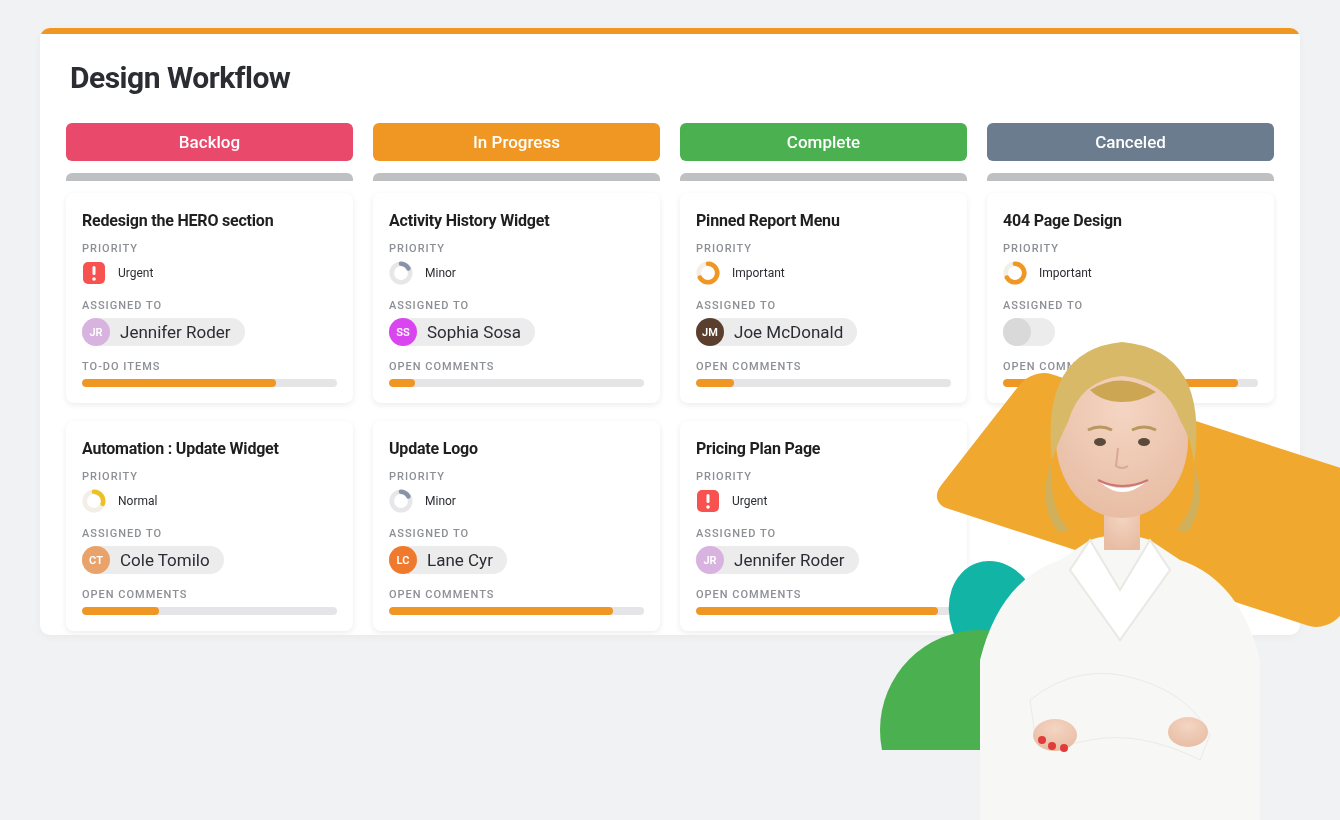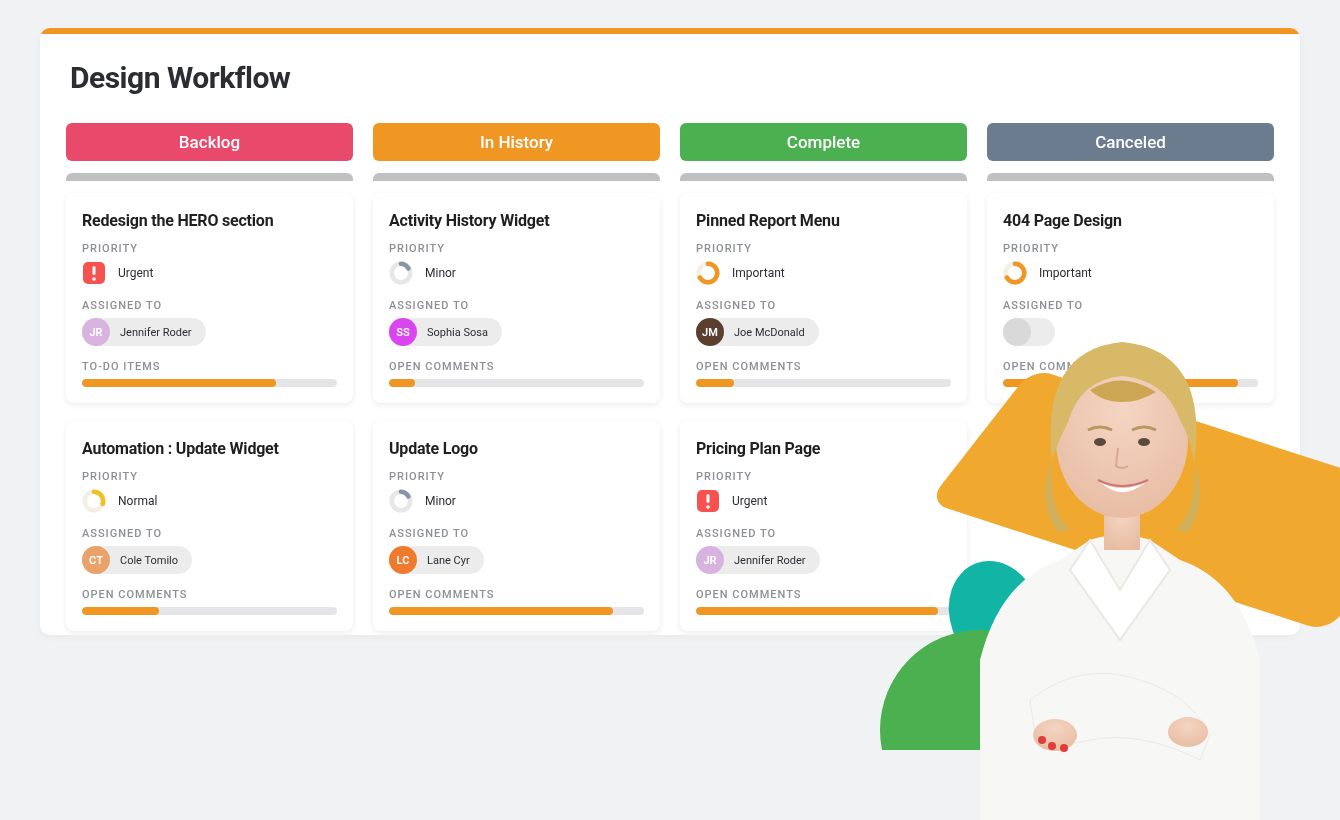--- a/index.html
+++ b/index.html
@@ -112,21 +112,21 @@
     margin-right: 10px;
     display: flex;
     align-items: center;
     justify-content: center;
     font-size: 11px;
     font-weight: 600;
     color: #fff;
     flex-shrink: 0;
   }
   .assignee-name {
-    font-size: 11px;
+    font-size: 17px;
     color: #2b2d33;
   }
   .progress-track {
     height: 8px;
     background: #e5e5e7;
     border-radius: 5px;
     overflow: hidden;
   }
   .progress-fill {
     height: 100%;
@@ -211,21 +211,21 @@
             </span>
             <span class="priority-text">Normal</span>
           </div><div class="meta-label">ASSIGNED TO</div><div class="assigned-row">
             <span class="avatar" style="background: rgb(232, 162, 106);">CT</span>
             <span class="assignee-name">Cole Tomilo</span>
           </div><div class="meta-label">OPEN COMMENTS</div><div class="progress-track">
             <div class="progress-fill" style="width: 30%;"></div>
           </div></div>
       </div>
       <div class="column">
-        <div class="col-header" style="background: rgb(239, 150, 35);">In History</div>
+        <div class="col-header" style="background: rgb(239, 150, 35);">In Progress</div>
         <div class="shadow-strip"></div>
         <div class="card"><div class="card-title">Activity History Widget</div><div class="meta-label">PRIORITY</div><div class="priority-row">
             <span class="prio-icon">
               <svg width="26" height="26" viewBox="0 0 26 26">
                 <circle cx="13" cy="13" r="10" fill="none" stroke="#e7e7ea" stroke-width="5"></circle>
                 <path d="M13 3 A10 10 0 0 1 21 8" fill="none" stroke="#8893a8" stroke-width="5" stroke-linecap="round"></path>
               </svg>
             </span>
             <span class="priority-text">Minor</span>
           </div><div class="meta-label">ASSIGNED TO</div><div class="assigned-row">

